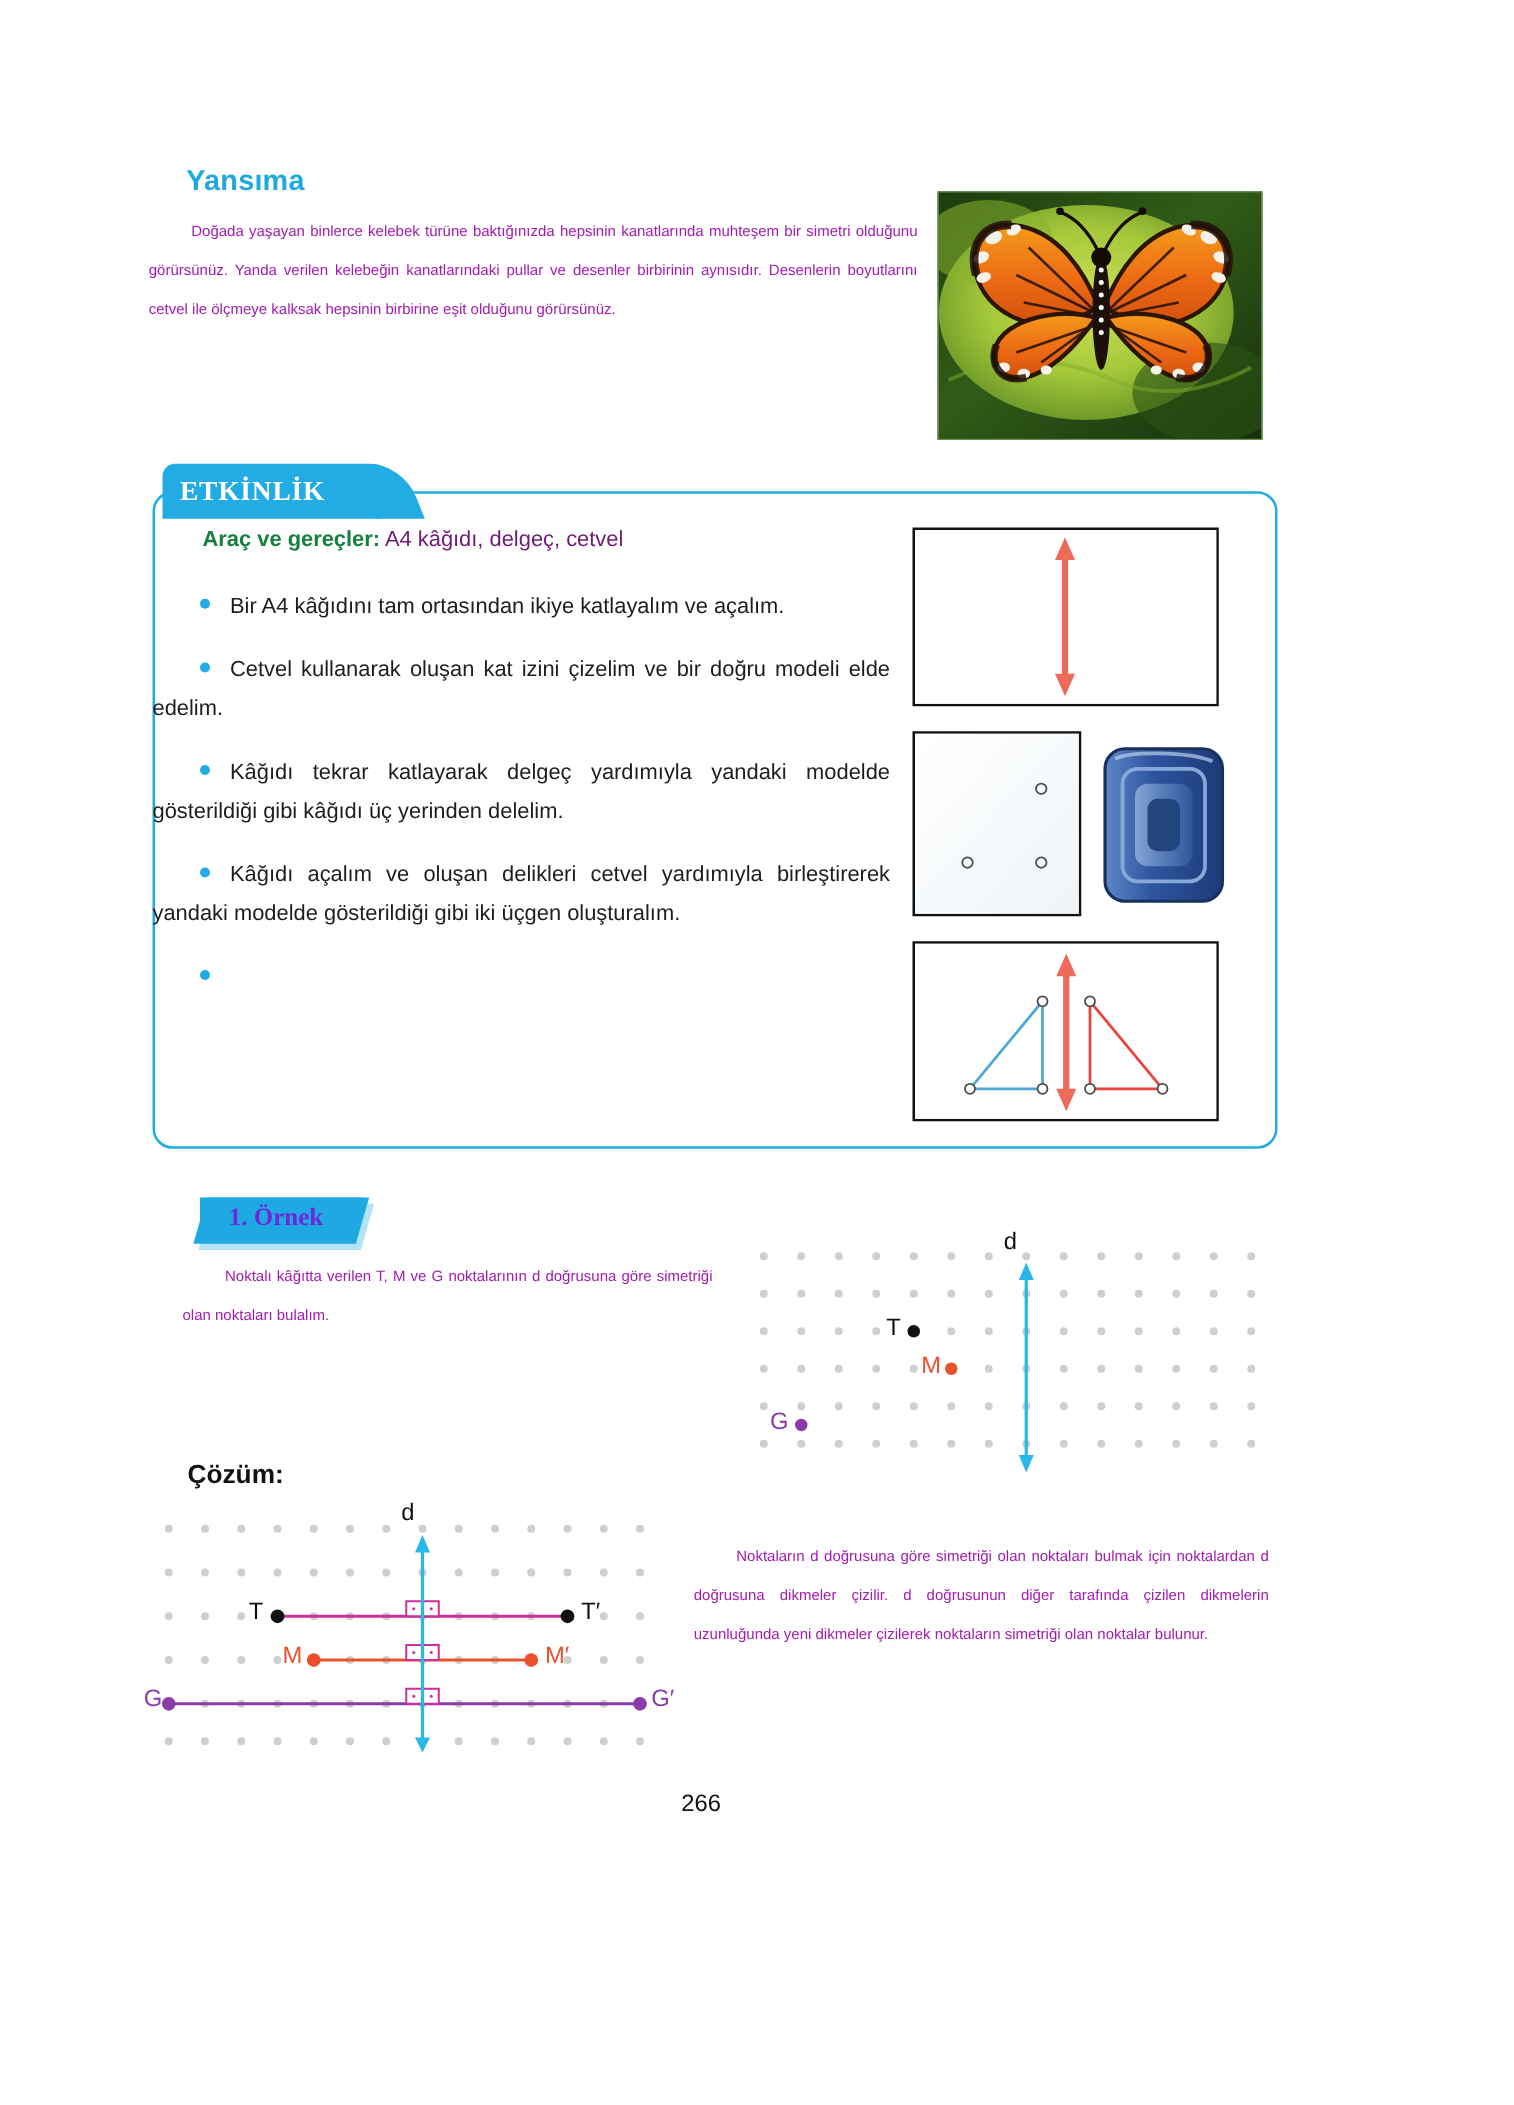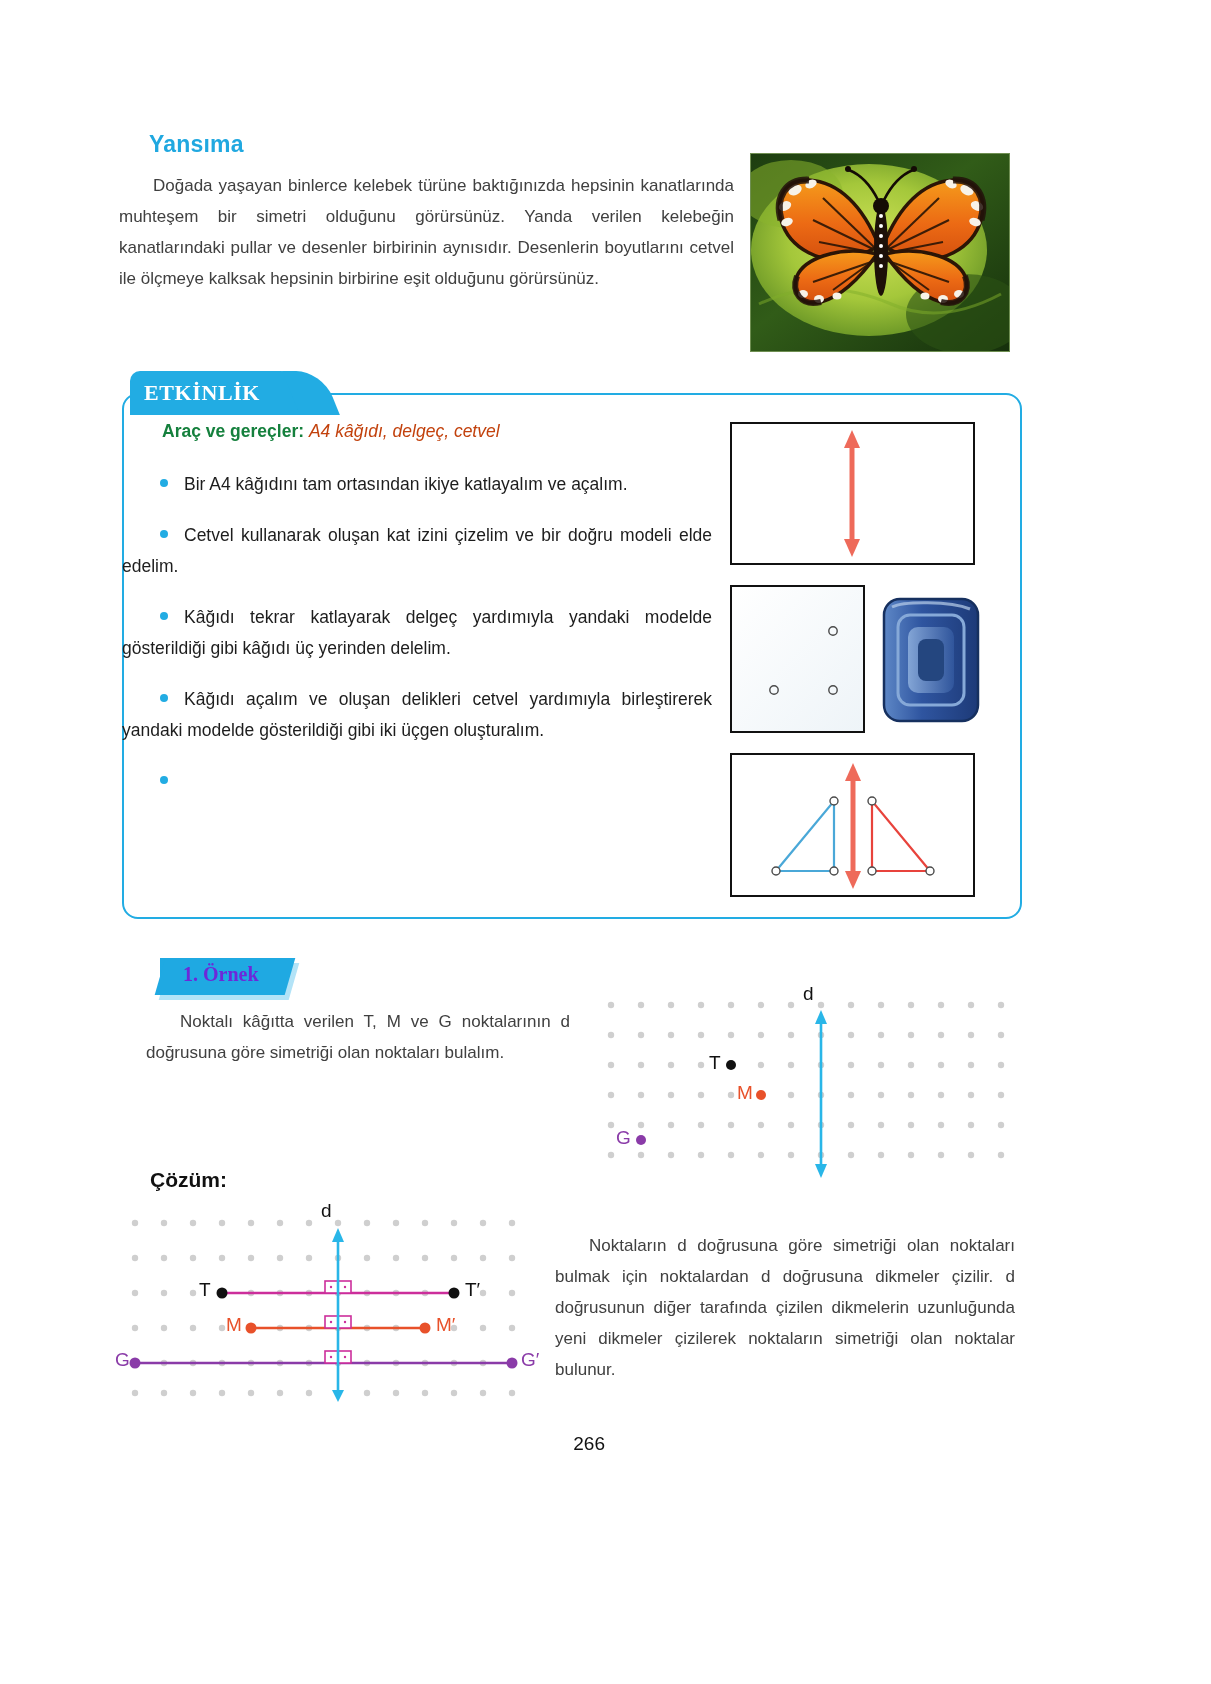--- a/index.html
+++ b/index.html
@@ -16,25 +16,25 @@
 
   
   .section-title{
     position:absolute;
     font-size:23px;font-weight:bold;
     color:#20a8e0;
     letter-spacing:.2px;
   }
   .body-par{
     position:absolute;
-    font-size:17px;
+    font-size:12px;
     line-height:31px;
     text-align:justify;
     text-justify:inter-word;
-    color:#404040;
+    color:#a21caf;
   }
   .body-par .indent{display:inline-block;width:34px;}
 
   
   .photo{
     position:absolute;
     overflow:hidden;
     background:#2f5c18;
     border:1px solid #6f8f52;
   }
@@ -69,21 +69,21 @@
     font-family:"Liberation Serif","DejaVu Serif",serif;
     font-size:22px;font-weight:bold;color:#fff;
     letter-spacing:.6px;
     z-index:4;
   }
   .tools-line{
     position:absolute;
     font-size:17.5px;
   }
   .tools-label{color:#15803d;font-weight:bold;}
-  .tools-value{color:#c2410c;font-style:italic;}
+  .tools-value{color:#701a75;}
 
   .bullet-item{
     position:absolute;
     font-size:17.5px;
     line-height:31px;
     text-align:justify;
     color:#1d1d1d;
   }
   .bullet-item .bdot{
     display:inline-block;
@@ -127,21 +127,21 @@
   }
 
   .solution-label{
     position:absolute;
     font-size:21px;font-weight:bold;color:#111;
   }
 
   .page-number{
     position:absolute;
     font-size:19px;color:#111;
-    text-align:right;
+    text-align:left;
   }
 
   svg{overflow:visible;}
 </style>
 </head>
 <body>
 
 <div class="page">
 
   <div class="section-title" style="left:149px;top:131px;">Yansıma</div>

